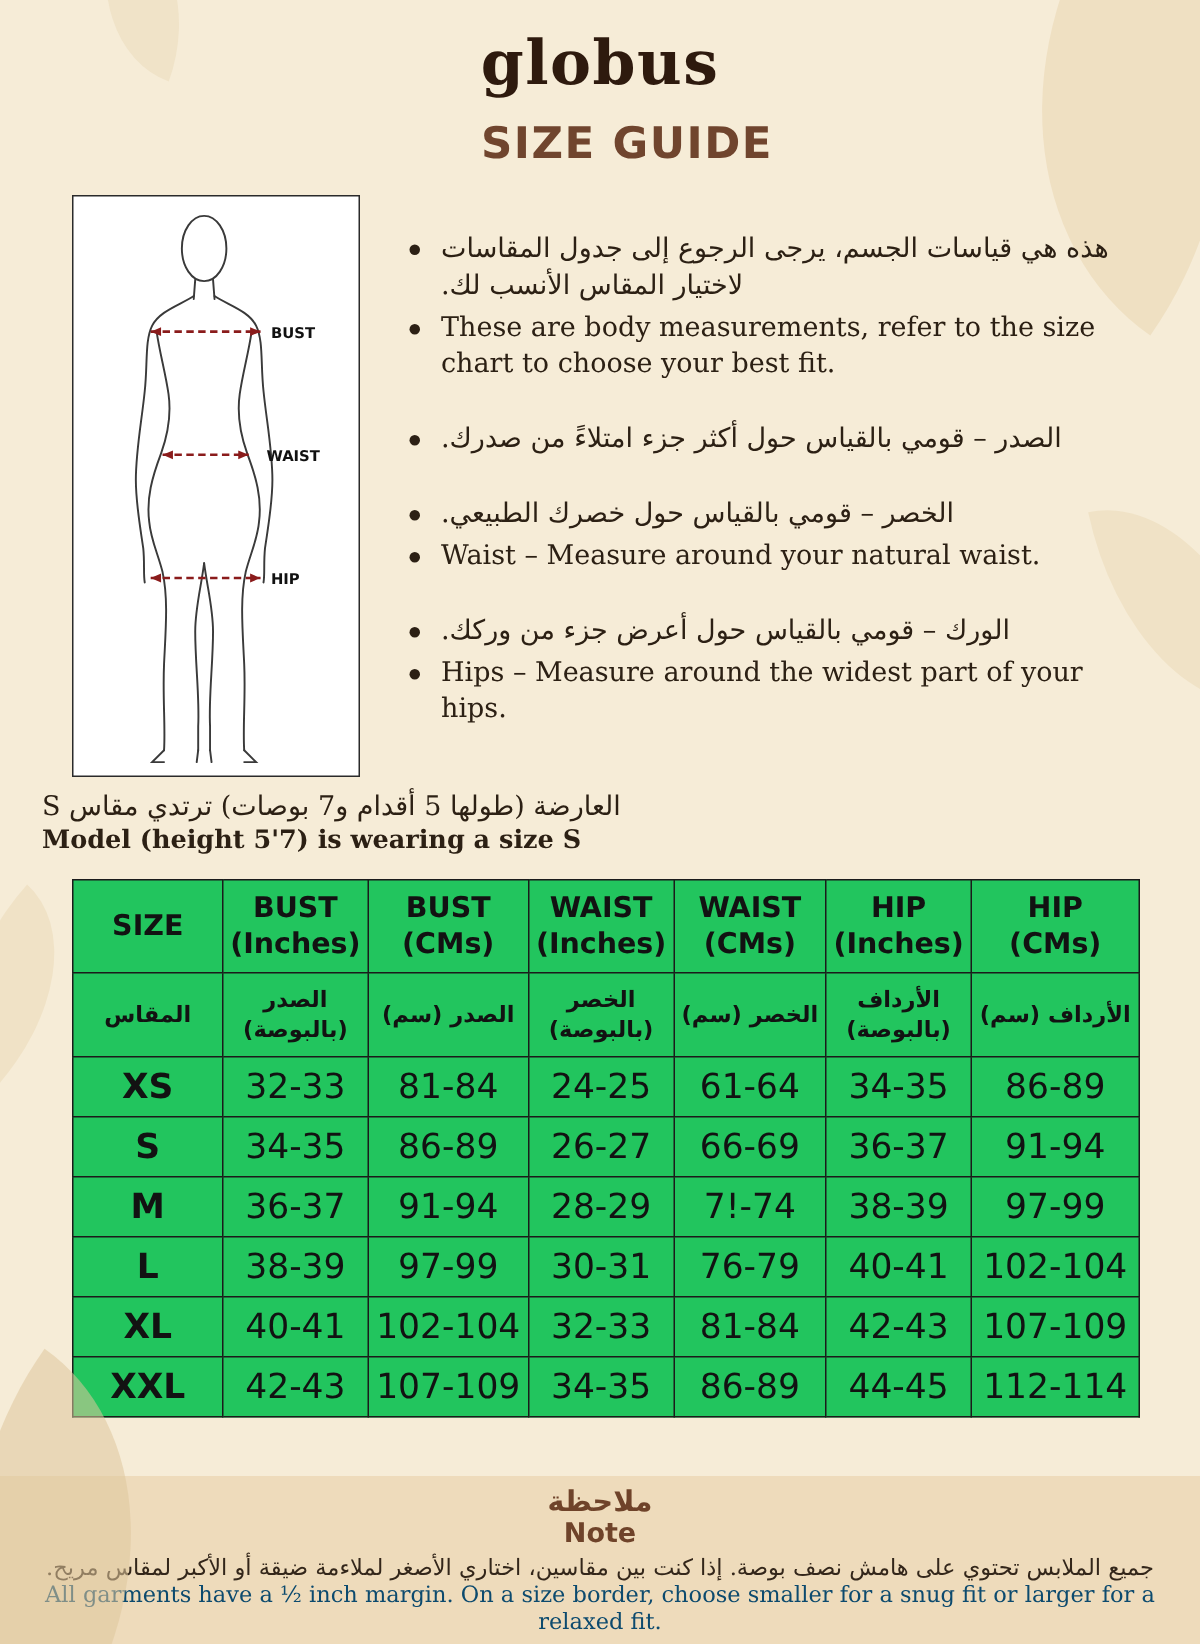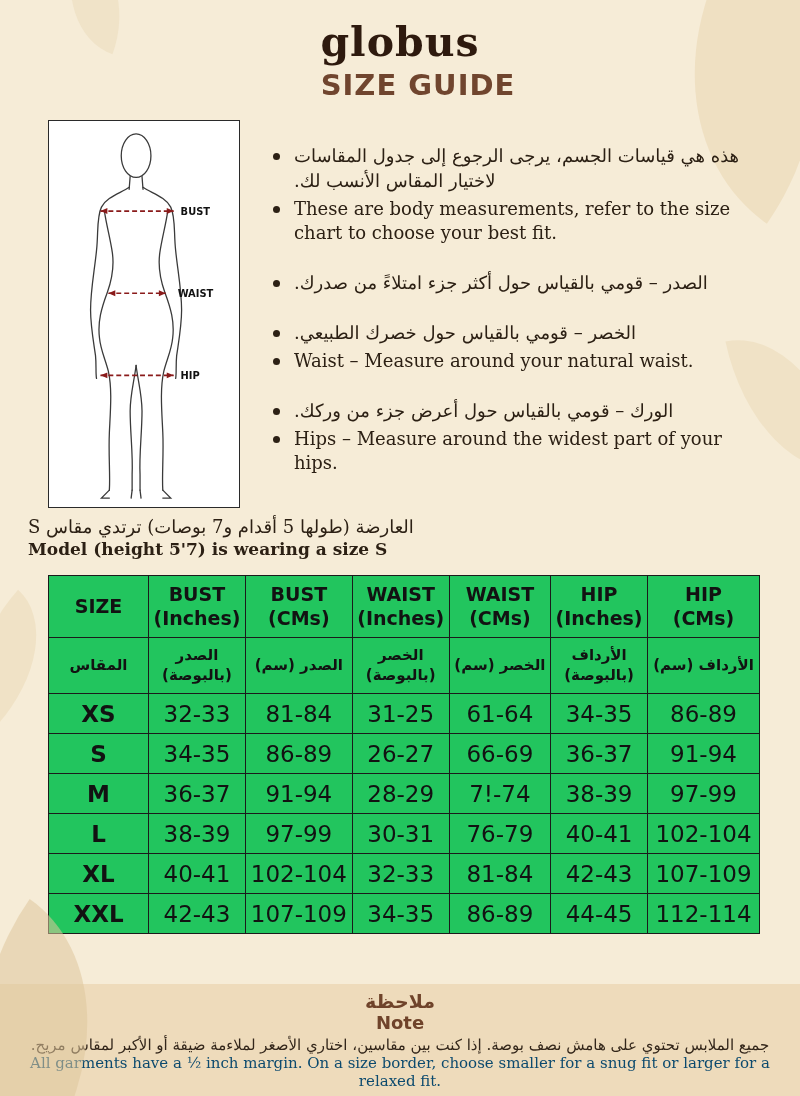--- a/index.html
+++ b/index.html
@@ -16,21 +16,21 @@
   .leaf-tl { width:70px; height:90px; left:60px; top:-45px; transform:rotate(200deg); background:#f0e3c8; }
   .leaf-rm { width:95px; height:150px; right:-35px; top:330px; transform:rotate(-12deg); background:#f0e2c6; }
   .leaf-lm { width:75px; height:115px; left:-30px; top:600px; transform:rotate(42deg); background:#f0e2c6; }
   .leaf-bl { width:160px; height:210px; left:-45px; bottom:-40px; transform:rotate(215deg); background:#dfc69c; opacity:.55; z-index:2; }
   .content { position:relative; z-index:1; }
   .band-content { position:relative; z-index:3; }
 
   
   header { text-align:center; padding-top:18px; }
   .logo { font-family:"DejaVu Serif","Liberation Serif",serif; font-weight:700; font-size:41px; color:#2e1a0e; letter-spacing:1px; }
-  .title { font-family:"DejaVu Sans","Liberation Sans",sans-serif; font-weight:700; font-size:29px; color:#70452e; letter-spacing:1px; margin-top:2px;padding-left:36px; }
+  .title { font-family:"DejaVu Sans","Liberation Sans",sans-serif; font-weight:700; font-size:29px; color:#70452e; letter-spacing:1px; margin-top:12px;padding-left:36px; }
 
   
   .measure-row { display:flex; align-items:flex-start; padding:0 34px 0 48px; gap:30px; margin-top:18px; }
   .figure-box { flex:0 0 192px; width:192px; height:388px; background:#ffffff; border:1.5px solid #2a2a2a; }
   .instructions { flex:1; padding-top:24px; }
   .inst-group { margin-bottom:25px; }
   .inst { position:relative; padding-left:24px; font-size:18px; line-height:1.38; margin-bottom:3px; }
   .inst::before { content:""; position:absolute; left:3px; top:9px; width:7px; height:7px; border-radius:50%; background:#2c2014; }
   .inst.ar { direction:rtl; text-align:left; font-size:18px; }
 
@@ -185,21 +185,21 @@
           <th>الأرداف
 (بالبوصة)</th>
           <th>الأرداف (سم)</th>
         </tr>
       </thead>
       <tbody>
         <tr>
           <td class="size-col">XS</td>
           <td>32-33</td>
           <td>81-84</td>
-          <td>31-25</td>
+          <td>24-25</td>
           <td>61-64</td>
           <td>34-35</td>
           <td>86-89</td>
         </tr>
         <tr>
           <td class="size-col">S</td>
           <td>34-35</td>
           <td>86-89</td>
           <td>26-27</td>
           <td>66-69</td>

